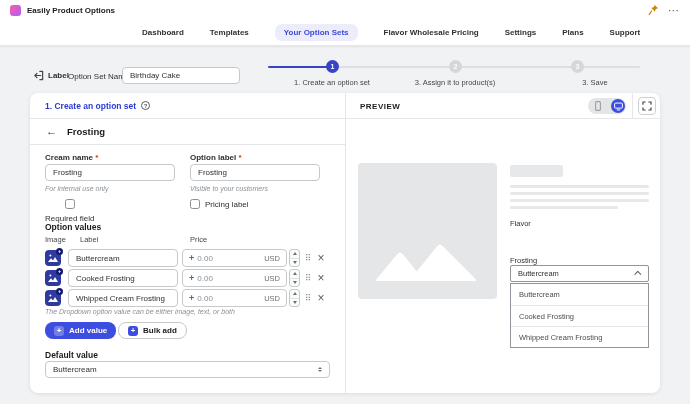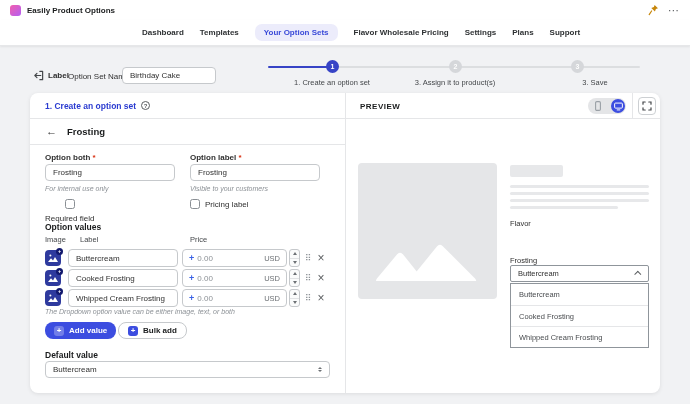--- a/index.html
+++ b/index.html
@@ -9,28 +9,28 @@
   .abs { position:absolute; }
 
   
   #topbar { left:0; top:0; width:690px; height:20px; background:#fff; display:flex; align-items:center; padding:0 10px; gap:6px; }
   #app-logo { width:11px; height:11px; border-radius:3px; background:linear-gradient(135deg,#f25eae,#b35ef2); flex:0 0 auto; }
   #app-title { font-size:8px; font-weight:700; color:#1a1c1d; }
   #topbar-right { margin-left:auto; display:flex; align-items:center; gap:9px; }
   #overflow { font-size:11px; color:#5c5f62; line-height:1; letter-spacing:1px; cursor:pointer; }
 
   
-  #navbar { left:0; top:20px; width:690px; height:26px; background:#fff; display:flex; align-items:center; gap:16px; padding-left:142px; border-bottom:1px solid #e6e7e9; box-shadow:0 1px 2px rgba(0,0,0,.07); }
+  #navbar { left:0; top:20px; width:690px; height:26px; background:#fff; display:flex; align-items:center; gap:26px; padding-left:142px; border-bottom:1px solid #e6e7e9; box-shadow:0 1px 2px rgba(0,0,0,.07); }
   .nav-item { font-size:8px; font-weight:700; color:#2e3133; cursor:pointer; white-space:nowrap; }
   .nav-item.active { background:#ececfb; color:#3a4ad8; padding:4px 9px; border-radius:7px; }
 
   
   #exit-btn { left:33px; top:70px; display:flex; align-items:center; gap:4px; font-size:8px; font-weight:700; color:#303030; cursor:pointer; }
   #osn-label { left:68px; top:72px; font-size:8px; color:#303030; }
-  #osn-input { left:122px; top:67px; width:94px; height:17px; border:1px solid #c6c9cc; border-radius:4px; background:#fff; font-size:8px; color:#303030; padding:0 7px; font-family:inherit; }
+  #osn-input { left:122px; top:67px; width:118px; height:17px; border:1px solid #c6c9cc; border-radius:4px; background:#fff; font-size:8px; color:#303030; padding:0 7px; font-family:inherit; }
   .step-line { top:66px; height:2px; border-radius:1px; }
   #line-active { left:268px; width:66px; background:#3744c6; }
   #line-rest { left:334px; width:306px; background:#dcdee0; }
   .step-circle { top:60px; width:13px; height:13px; border-radius:50%; color:#fff; font-size:7px; font-weight:700; display:flex; align-items:center; justify-content:center; cursor:pointer; }
   .step-circle.on { background:#3744c6; }
   .step-circle.off { background:#d5d7da; color:#fdfdfd; }
   .step-label { top:78px; transform:translateX(-50%); font-size:7.5px; color:#44474a; white-space:nowrap; }
 
   
   #card { left:30px; top:93px; width:630px; height:300px; background:#fff; border-radius:8px; box-shadow:0 1px 4px rgba(0,0,0,.09); }
@@ -155,21 +155,21 @@
       <span class="help-circle">?</span>
     </div>
 
     <div id="section-row">
       <span id="back-arrow">←</span>
       <span id="section-title">Frosting</span>
     </div>
     <div id="v-divider"></div>
 
     <div class="abs fld-label" style="left:15px; top:60px;">
-      <span>Option both</span> <span class="req">*</span>
+      <span>Cream name</span> <span class="req">*</span>
     </div>
     <div class="abs fld-label" style="left:160px; top:60px;">
       <span>Option label</span> <span class="req">*</span>
     </div>
     <input class="txt-input" style="left: 15px; top: 71px;" value="Frosting">
     <input class="txt-input" style="left: 160px; top: 71px;" value="Frosting">
     <div class="helper" style="left:15px; top:92px;">For internal use only</div>
     <div class="helper" style="left:160px; top:92px;">Visible to your customers</div>
 
     <div class="cb-row" style="left:15px; top:106px;flex-direction:column;">

